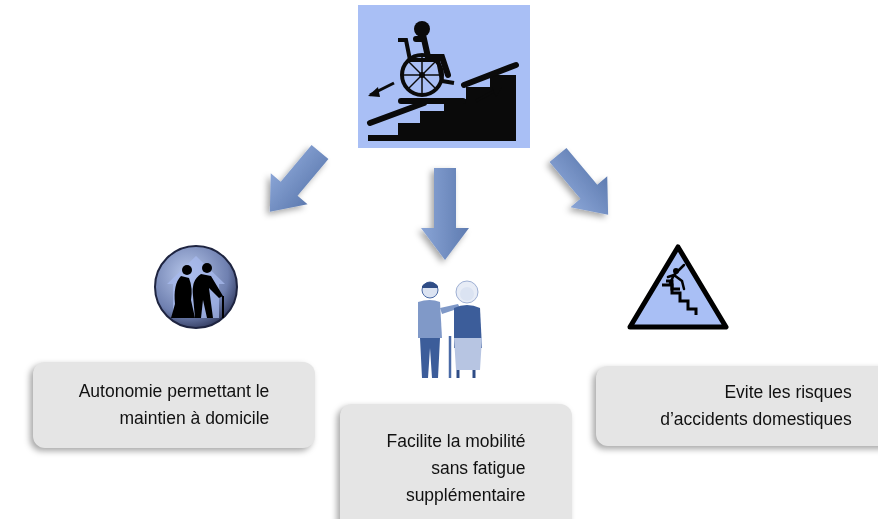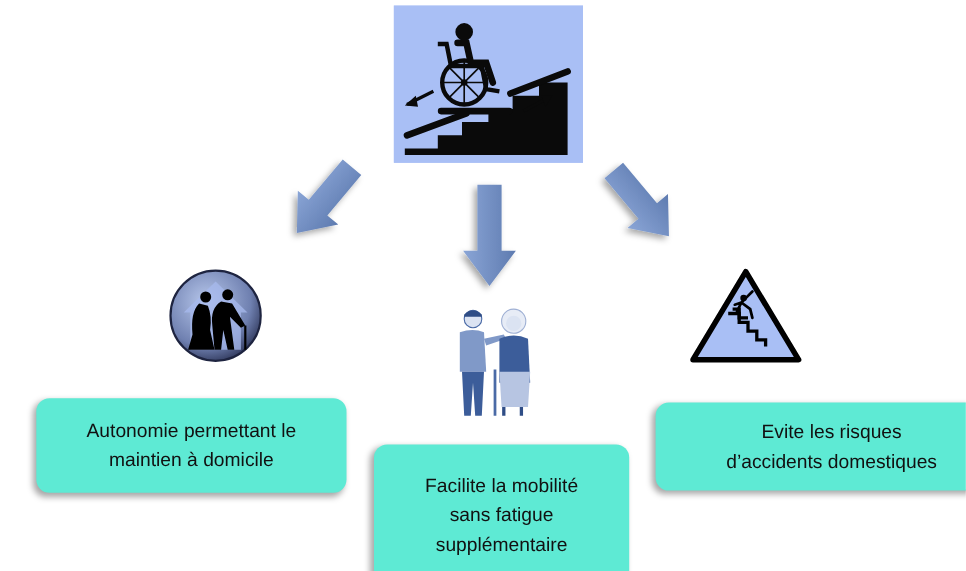--- a/index.html
+++ b/index.html
@@ -3,23 +3,23 @@
 <meta charset="utf-8">
 <style>
   html, body { margin: 0; padding: 0; background: #ffffff; }
   body { width: 878px; height: 519px; position: relative; overflow: hidden;
          font-family: "Liberation Sans", "DejaVu Sans", sans-serif; }
   .abs { position: absolute; }
   .hero { left: 358px; top: 5px; width: 172px; height: 143px; background: #a9bff5; }
   .hero svg { width: 100%; height: 100%; display: block; }
   .arrow { position: absolute; left: 0; top: 0; width: 878px; height: 519px; pointer-events: none; }
   .box {
-    position: absolute; background: #5eead4; border-radius: 12px;
+    position: absolute; background: #e5e5e5; border-radius: 12px;
     box-shadow: -3px 3px 6px rgba(0,0,0,0.35);
-    display: flex; align-items: center; justify-content: center; text-align: center;
+    display: flex; align-items: center; justify-content: center; text-align: right;
     color: #111; font-size: 17.5px; line-height: 27px;
   }
   .box span { display: block; white-space: pre-line; }
   .icon-circle { left: 153px; top: 244px; width: 86px; height: 86px; }
   .icon-people { left: 410px; top: 278px; width: 78px; height: 102px; }
   .icon-warning { left: 626px; top: 243px; width: 104px; height: 88px; }
 </style>
 </head>
 <body>
 

